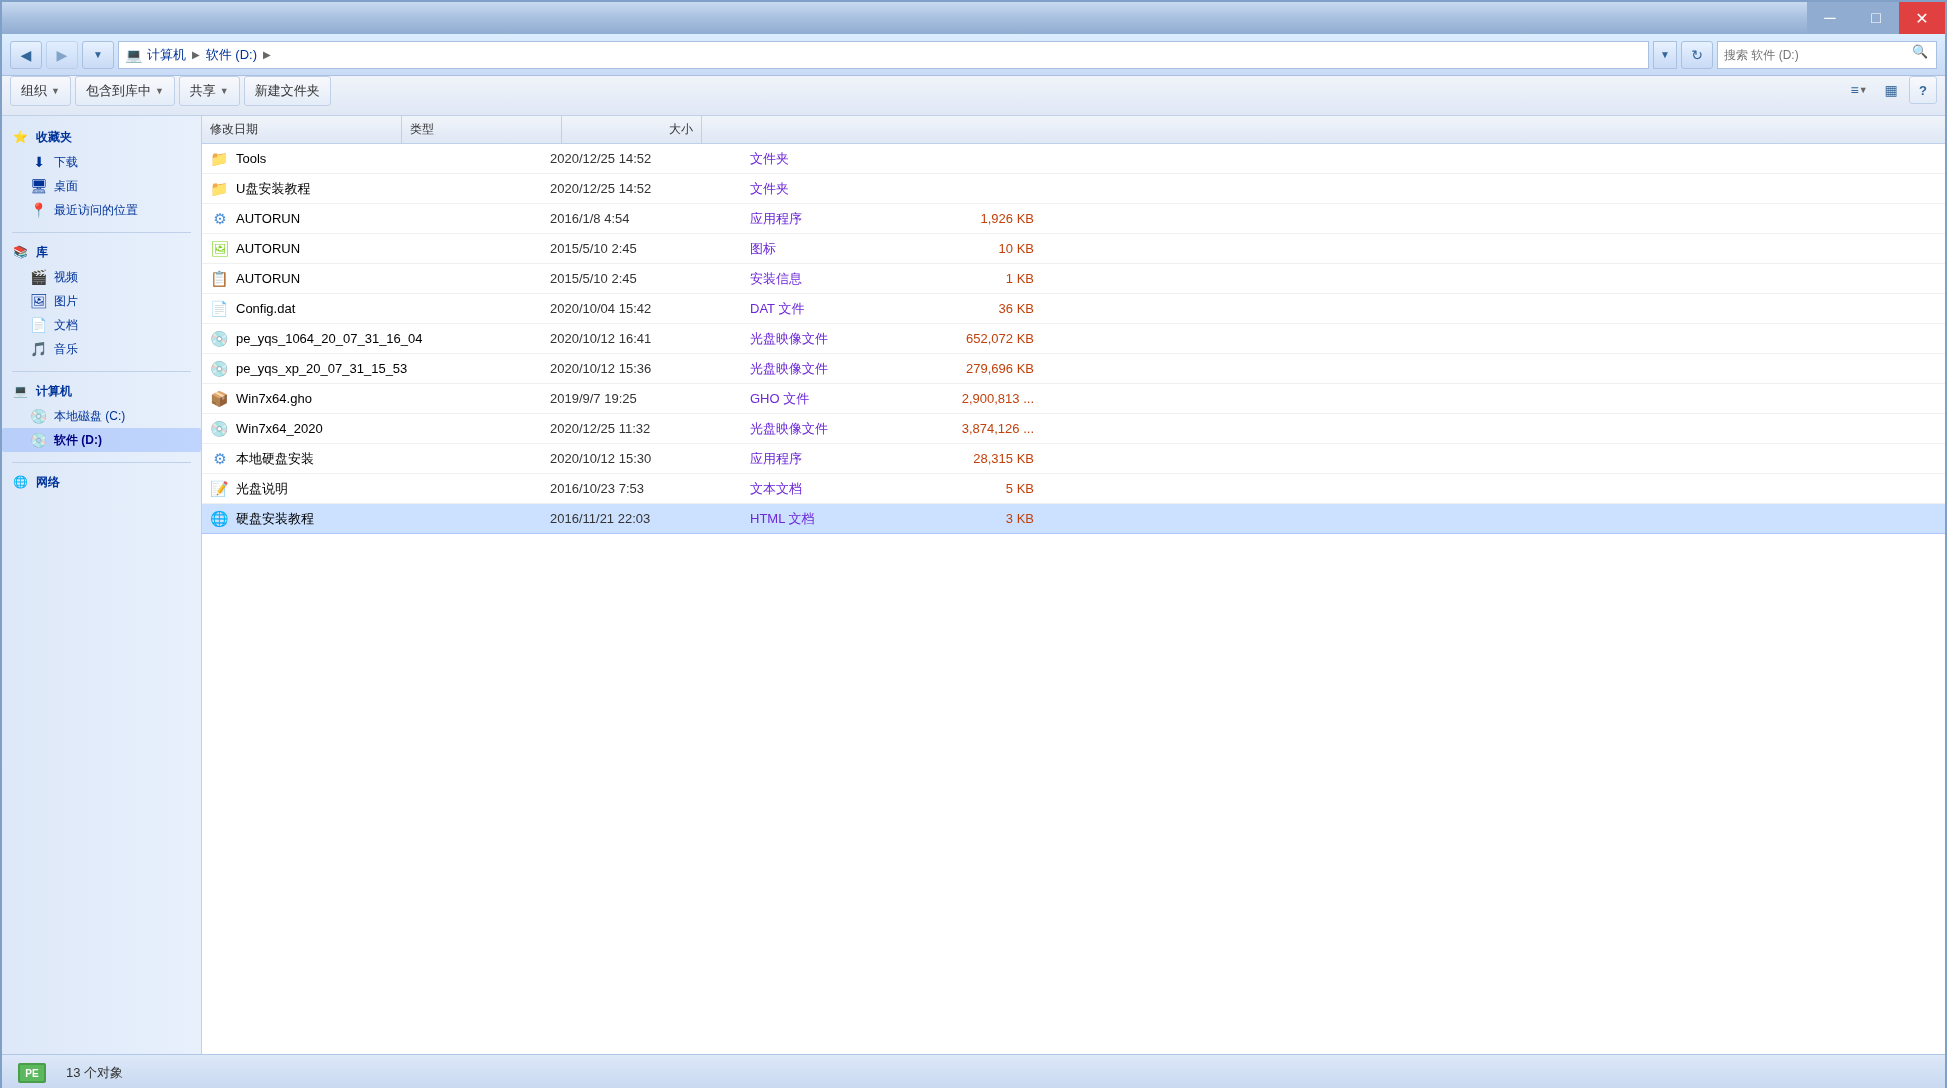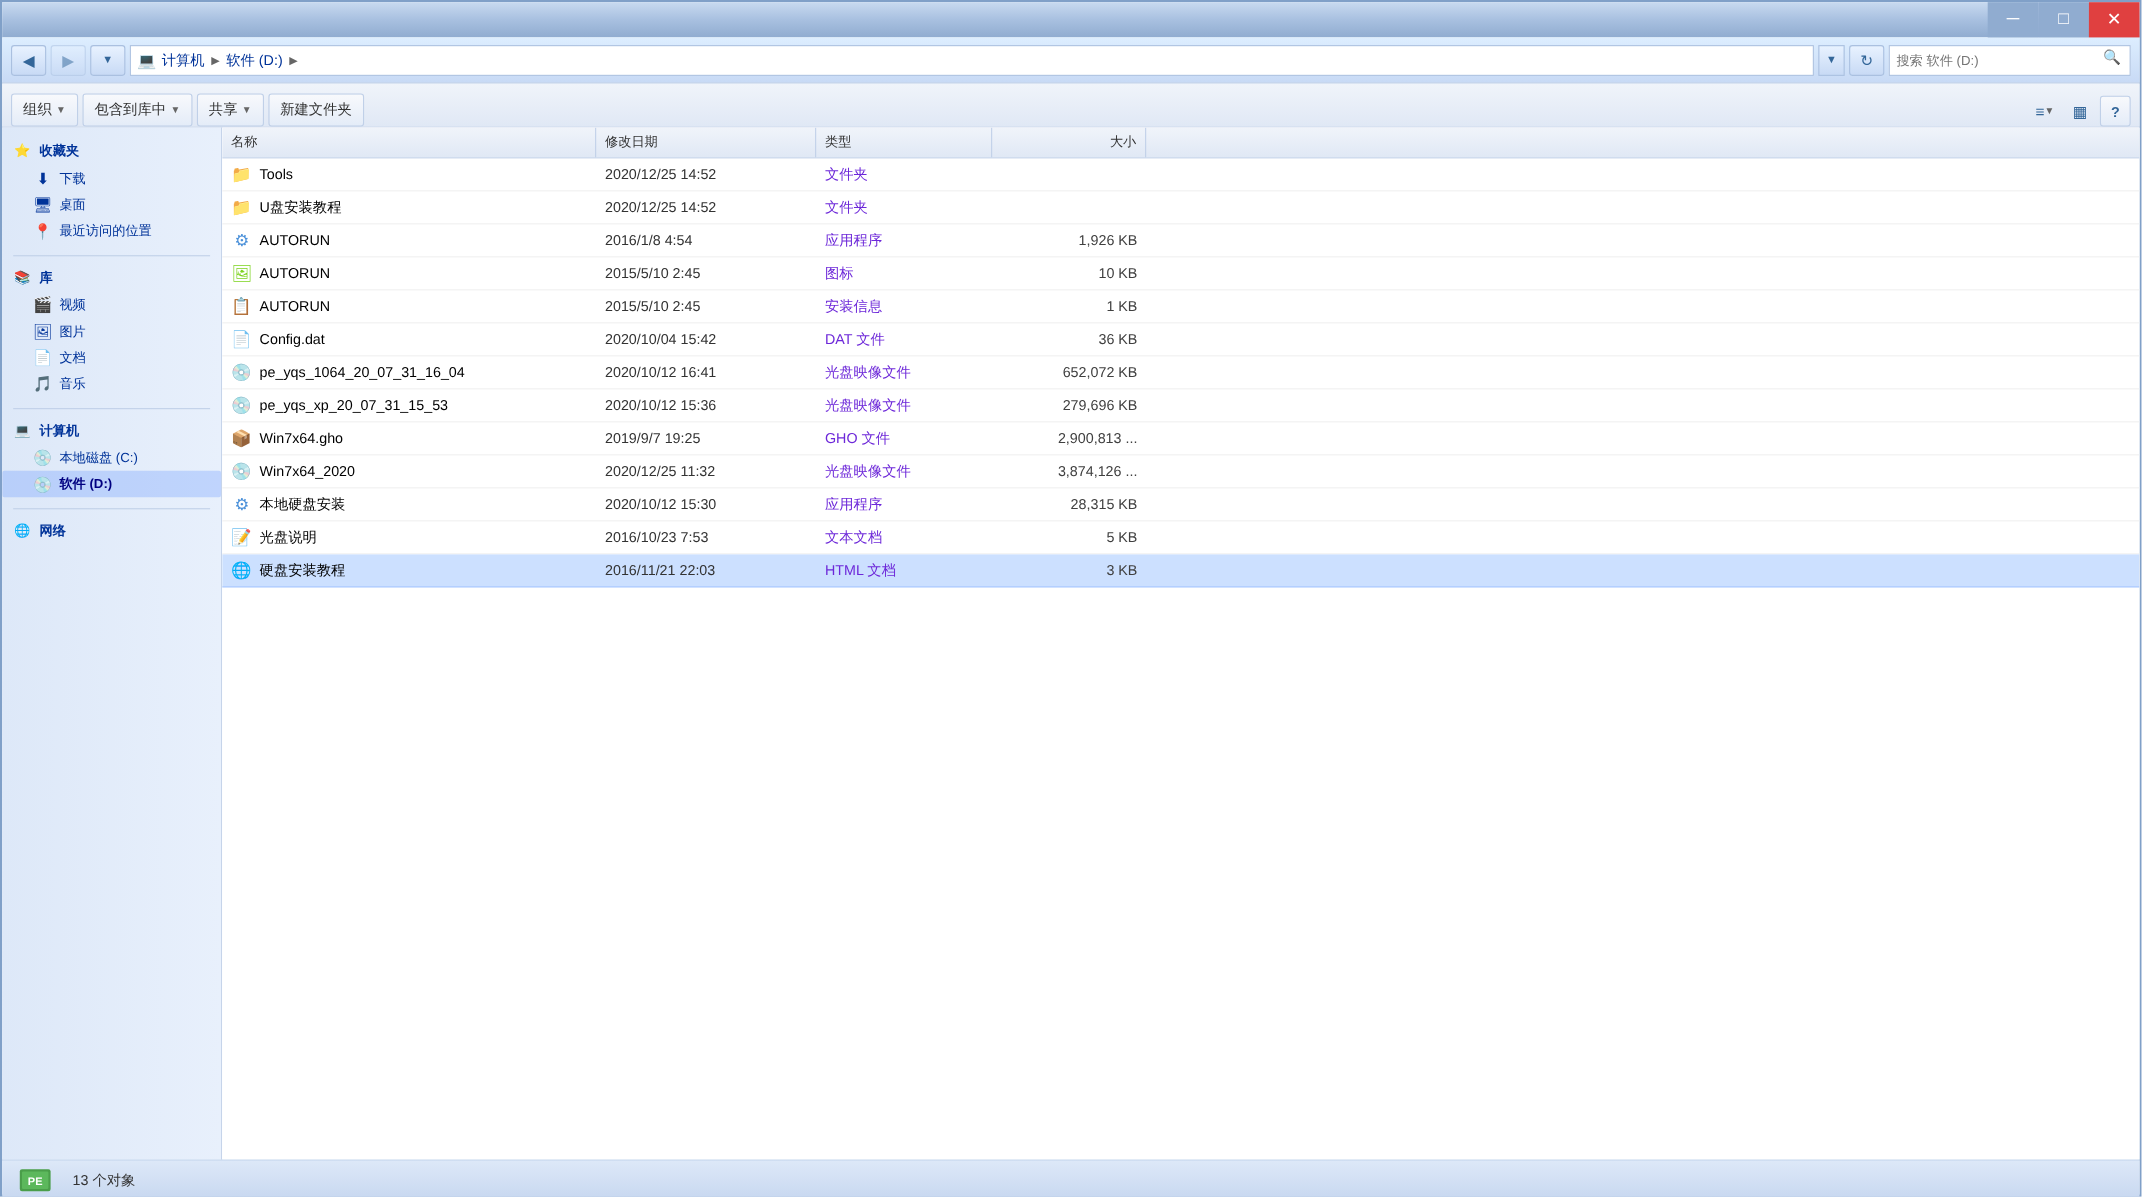--- a/index.html
+++ b/index.html
@@ -135,21 +135,21 @@
       justify-content: center;
       cursor: pointer;
       color: #336699;
     }
 
     
     .toolbar {
       height: 40px;
       background: linear-gradient(to bottom, #f0f4fa, #e0e8f5);
       display: flex;
-      align-items: flex-end;
+      align-items: flex-start;
       padding: 0 8px;
       gap: 4px;
       border-bottom: 1px solid #c0d0e8;
     }
     .toolbar-btn {
       height: 30px;
       padding: 0 10px;
       background: linear-gradient(to bottom, #f8f9fc, #e4ecf8);
       border: 1px solid #c0d0e8;
       border-radius: 3px;
@@ -309,21 +309,21 @@
       white-space: nowrap;
       text-overflow: ellipsis;
     }
     .file-cell.name {
       width: 340px;
       gap: 6px;
       color: #000;
     }
     .file-cell.date { width: 200px; color: #333; }
     .file-cell.type { width: 160px; color: #6d28d9; }
-    .file-cell.size { width: 140px; color: #404040; justify-content: flex-end; }
+    .file-cell.size { width: 140px; color: #c2410c; justify-content: flex-end; }
 
     .file-icon {
       width: 20px;
       height: 20px;
       display: flex;
       align-items: center;
       justify-content: center;
       font-size: 15px;
       flex-shrink: 0;
     }
@@ -515,21 +515,20 @@
           <span class="sidebar-section-icon">🌐</span>
           <span>网络</span>
         </div>
       </div>
 
     </div>
 
     <div class="content-area">
 
       <div class="col-headers">
-        <div class="col-header col-name">名称</div>
         <div class="col-header col-date">修改日期</div>
         <div class="col-header col-type">类型</div>
         <div class="col-header col-size">大小</div>
       </div>
 
       <div id="file-list">
           <div class="file-row">
     <div class="file-cell name">
       <span class="file-icon" style="color:#f5a623">📁</span>
       <span>Tools</span>

